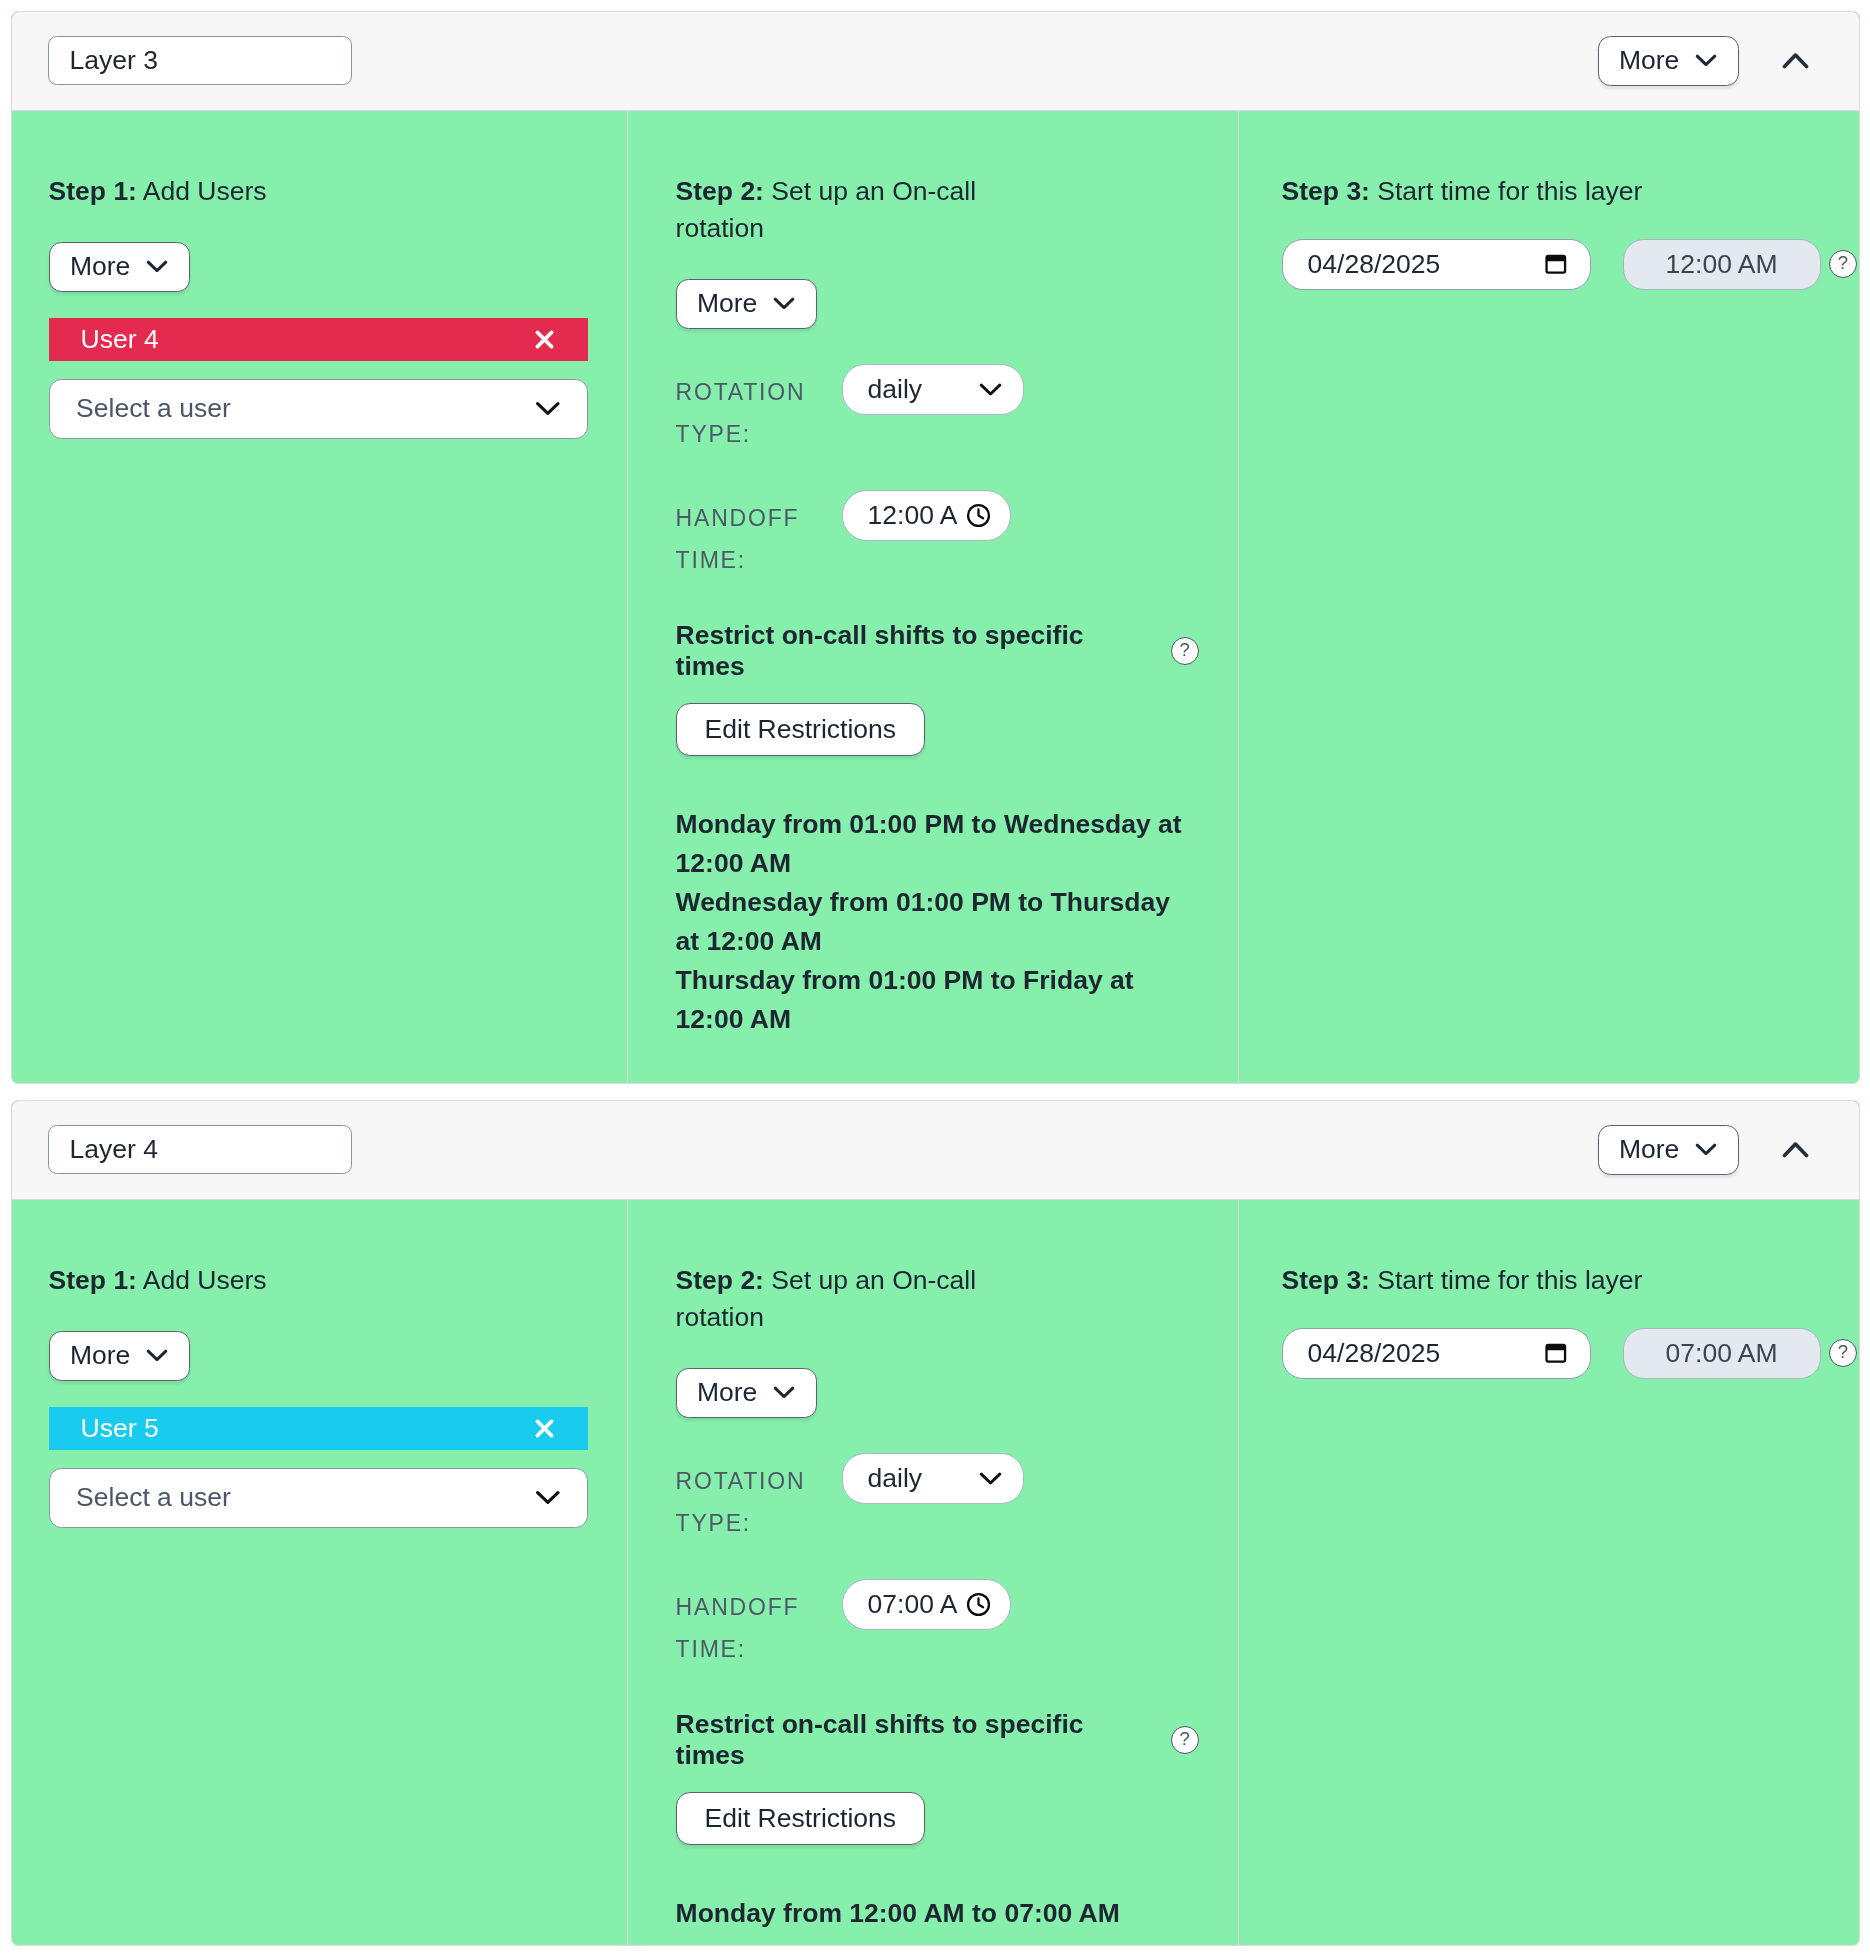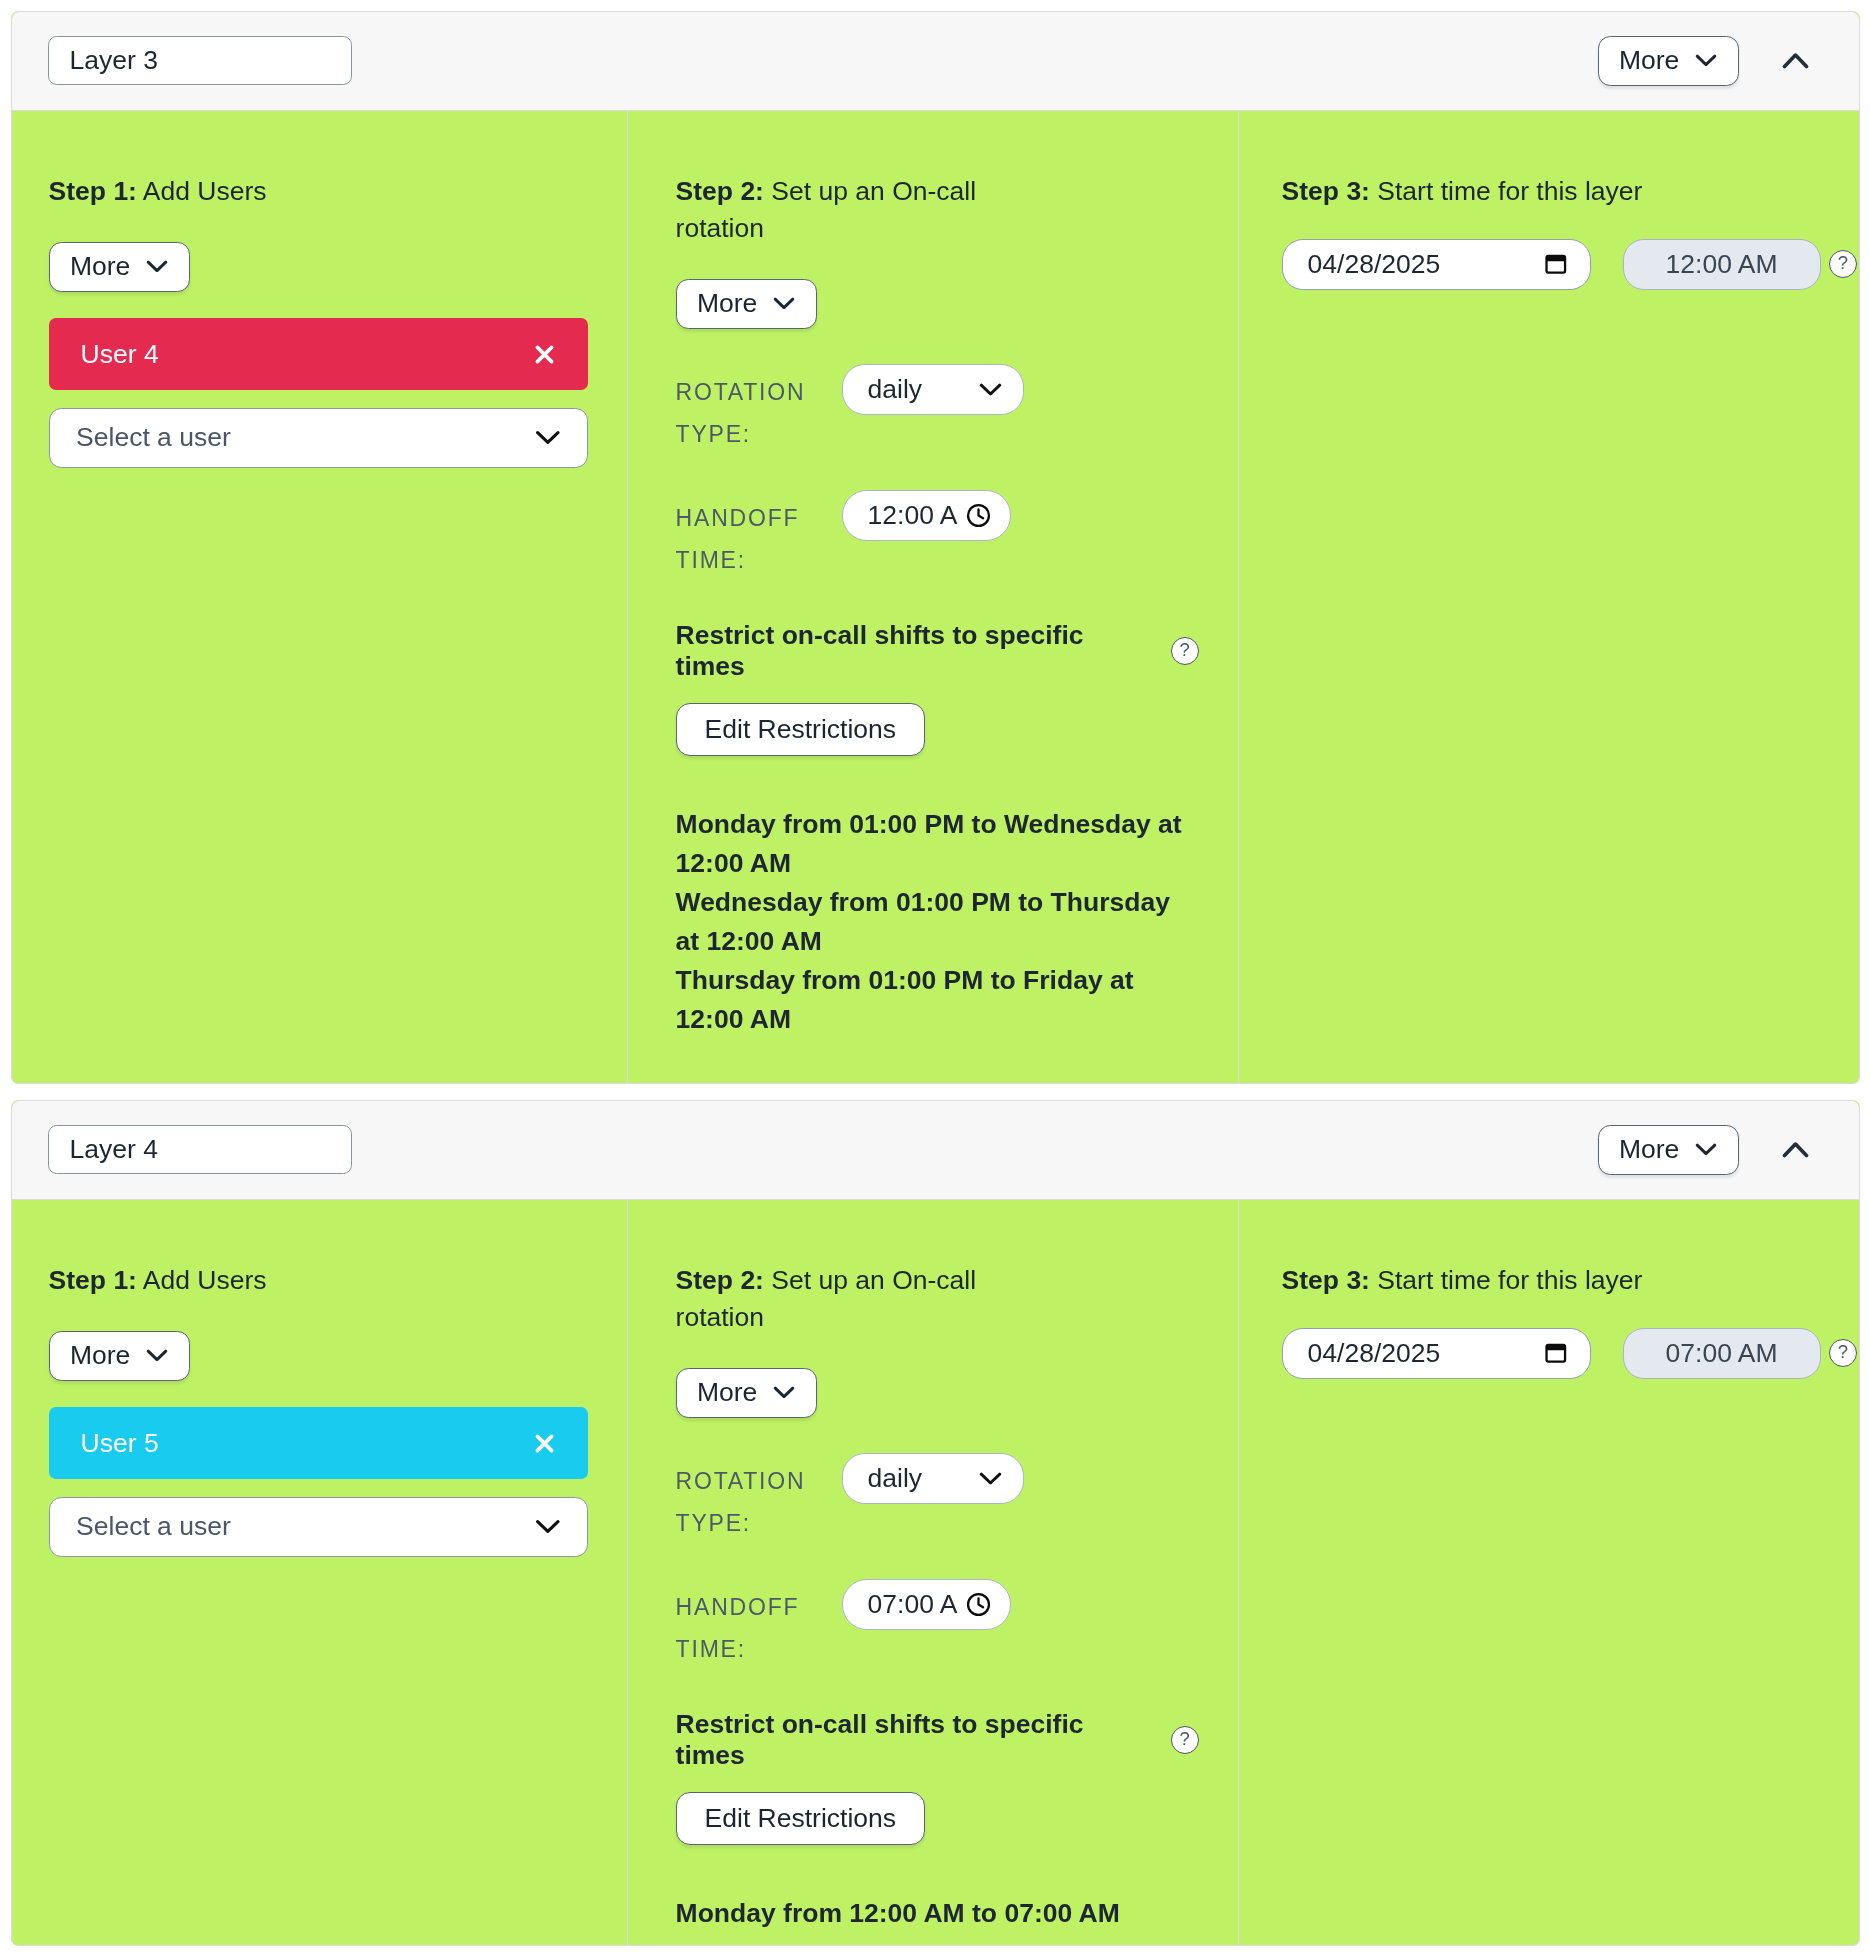--- a/index.html
+++ b/index.html
@@ -8,21 +8,21 @@
     width:1870px; height:1957px;
     font-family:"Liberation Sans", "DejaVu Sans", sans-serif;
     color:#1d2631;
   }
   .page { padding:10.6px; }
   .panel {
     position:relative;
     width:1849px;
     border:0.9px solid #d9dbde;
     border-radius:7px;
-    background:#bef264;
+    background:#86efac;
   }
   .panel.p2 { margin-top:16px; }
 
   
   .panel-header {
     height:99px;
     background:#f7f7f8;
     border-bottom:0.9px solid #d9dbde;
     border-radius:7px 7px 0 0;
     display:flex; align-items:center;
@@ -64,22 +64,22 @@
   .col3 { padding-left:43px; padding-right:35px; position:relative; }
 
   .step-title { font-size:26.5px; line-height:37px; }
   .step-title b { font-weight:700; }
   .step2-title { max-width:328px; }
 
   .mt-more { margin-top:32px; }
 
   
   .chip {
-    margin-top:26.5px; height:72px;
-    border-radius:7px;
+    margin-top:26.5px; height:43px;
+    border-radius:0;
     display:flex; align-items:center;
     padding:0 32px;
     color:#fff; font-size:26.5px;
   }
   .chip .x-btn { margin-left:auto; display:flex; cursor:pointer; }
   .select-user {
     margin-top:17.6px; height:60px;
     border:1.3px solid #8b97a6; border-radius:12.4px;
     background:#fff;
     display:flex; align-items:center;

